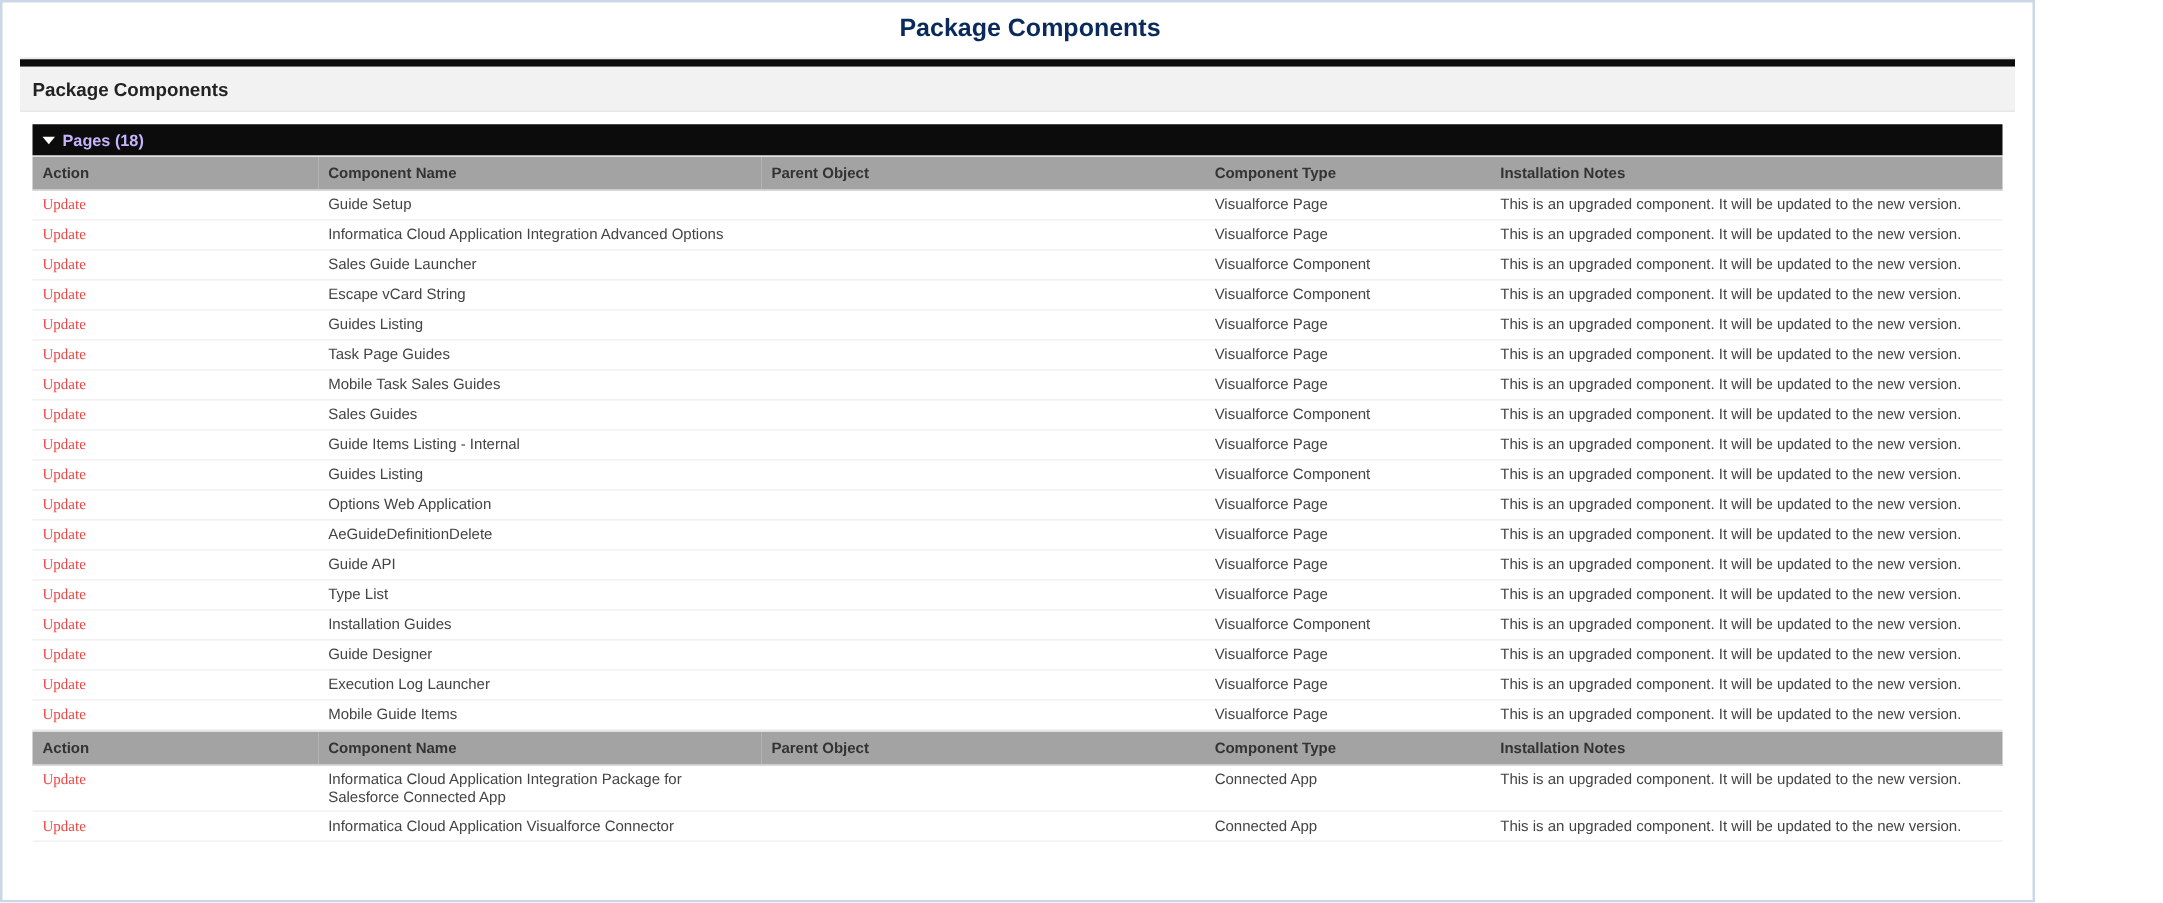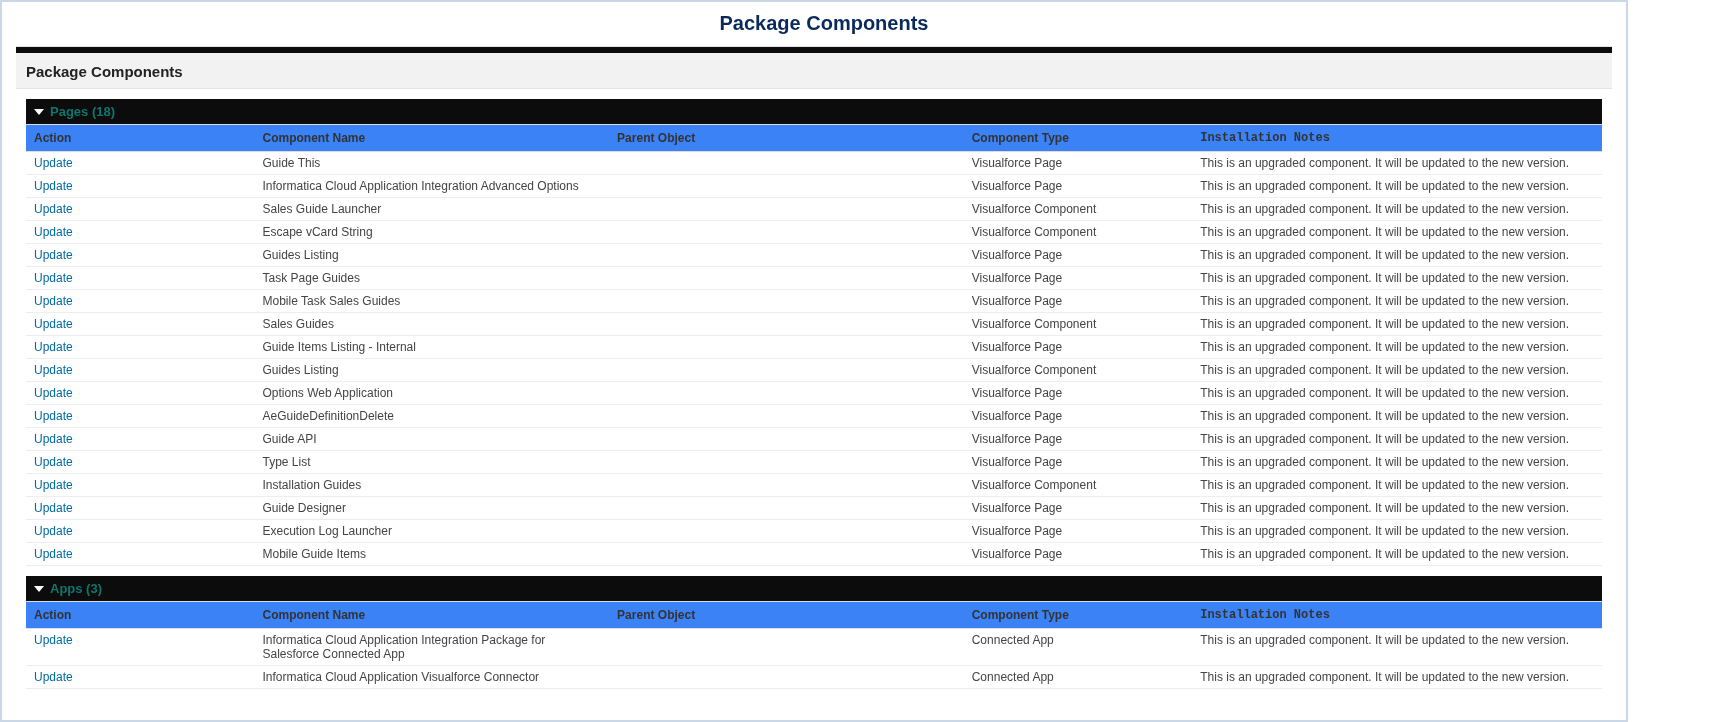--- a/index.html
+++ b/index.html
@@ -43,21 +43,21 @@
   .panel-header {
     background: #f2f2f2;
     border-bottom: 1px solid #e5e5e5;
     padding: 10px 10px 8px 10px;
     font-size: 15px;
     font-weight: bold;
     color: #222;
   }
   .section-bar {
     background: #0c0c0c;
-    color: #0f766e;
+    color: #c4b5fd;
     font-weight: bold;
     font-size: 13px;
     padding: 5px 8px;
     margin: 10px 10px 0 10px;
     display: flex;
     align-items: center;
     gap: 6px;
     cursor: pointer;
   }
   .section-bar .tri {
@@ -66,21 +66,21 @@
     border-right: 5px solid transparent;
     border-top: 6px solid #fff;
   }
   table.grid {
     width: calc(100% - 20px);
     margin: 0 10px;
     border-collapse: collapse;
     table-layout: fixed;
   }
   table.grid thead th {
-    background: #3b82f6;
+    background: #a3a3a3;
     border-top: 1px solid #ddd;
     border-bottom: 1px solid #ddd;
     text-align: left;
     font-weight: bold;
     font-size: 12px;
     color: #333;
     padding: 6px 8px;
   }
   table.grid tbody td {
     border-bottom: 1px solid #eee;
@@ -89,24 +89,25 @@
     color: #444;
     vertical-align: top;
   }
   table.grid tbody tr + tr td {
     border-top: 1px solid #f5eecb;
   }
   .col-action { width: 14.5%; }
   .col-comp   { width: 22.5%; }
   .col-parent { width: 22.5%; }
   .col-type   { width: 14.5%; }
-  .col-notes  { width: 26%; font-family: Liberation Mono, monospace; }
+  .col-notes  { width: 26%; }
   a.action-link {
-    color: #0369a1;
+    color: #ef4444;
     text-decoration: none;
+    font-family: Liberation Serif, serif;
   }
   .spacer-bottom { height: 40px; }
   
   .scroll-area::-webkit-scrollbar { width: 16px; }
   .scroll-area::-webkit-scrollbar-track { background: #f1f1f1; }
   .scroll-area::-webkit-scrollbar-thumb { background: #c1c1c1; }
   .scroll-area::-webkit-scrollbar-button {
     display: block;
     height: 16px;
     background: #f1f1f1;
@@ -135,21 +136,21 @@
               <th class="col-action">Action</th>
               <th class="col-comp">Component Name</th>
               <th class="col-parent">Parent Object</th>
               <th class="col-type">Component Type</th>
               <th class="col-notes">Installation Notes</th>
             </tr>
           </thead>
           <tbody>
             <tr>
               <td><a href="#" class="action-link">Update</a></td>
-              <td>Guide This</td>
+              <td>Guide Setup</td>
               <td></td>
               <td>Visualforce Page</td>
               <td>This is an upgraded component. It will be updated to the new version.</td>
             </tr>
             <tr>
               <td><a href="#" class="action-link">Update</a></td>
               <td>Informatica Cloud Application Integration Advanced Options</td>
               <td></td>
               <td>Visualforce Page</td>
               <td>This is an upgraded component. It will be updated to the new version.</td>
@@ -261,24 +262,20 @@
             </tr>
             <tr>
               <td><a href="#" class="action-link">Update</a></td>
               <td>Mobile Guide Items</td>
               <td></td>
               <td>Visualforce Page</td>
               <td>This is an upgraded component. It will be updated to the new version.</td>
             </tr>
           </tbody>
         </table>
-        <div class="section-bar">
-          <span class="tri"></span>
-          <span>Apps (3)</span>
-        </div>
         <table class="grid">
           <thead>
             <tr>
               <th class="col-action">Action</th>
               <th class="col-comp">Component Name</th>
               <th class="col-parent">Parent Object</th>
               <th class="col-type">Component Type</th>
               <th class="col-notes">Installation Notes</th>
             </tr>
           </thead>

